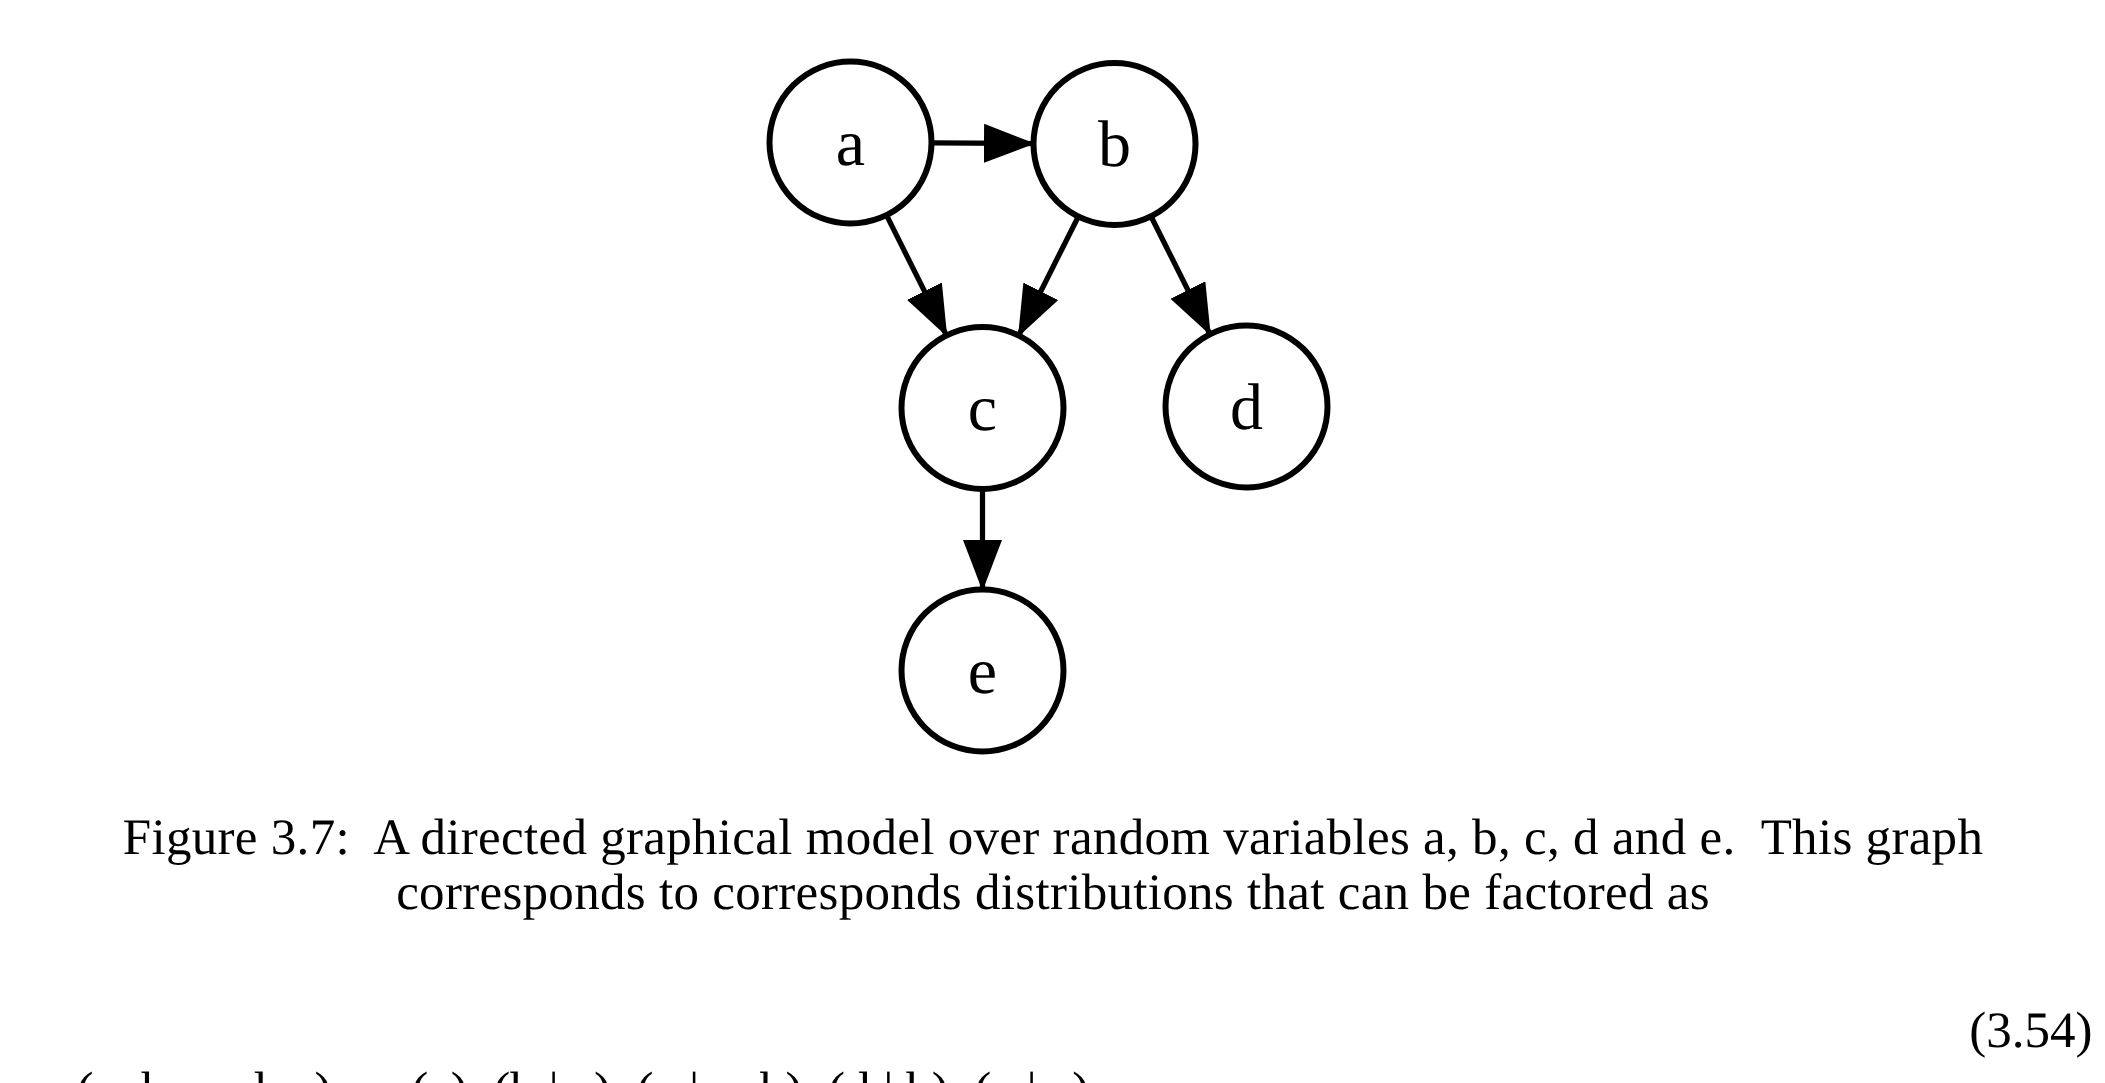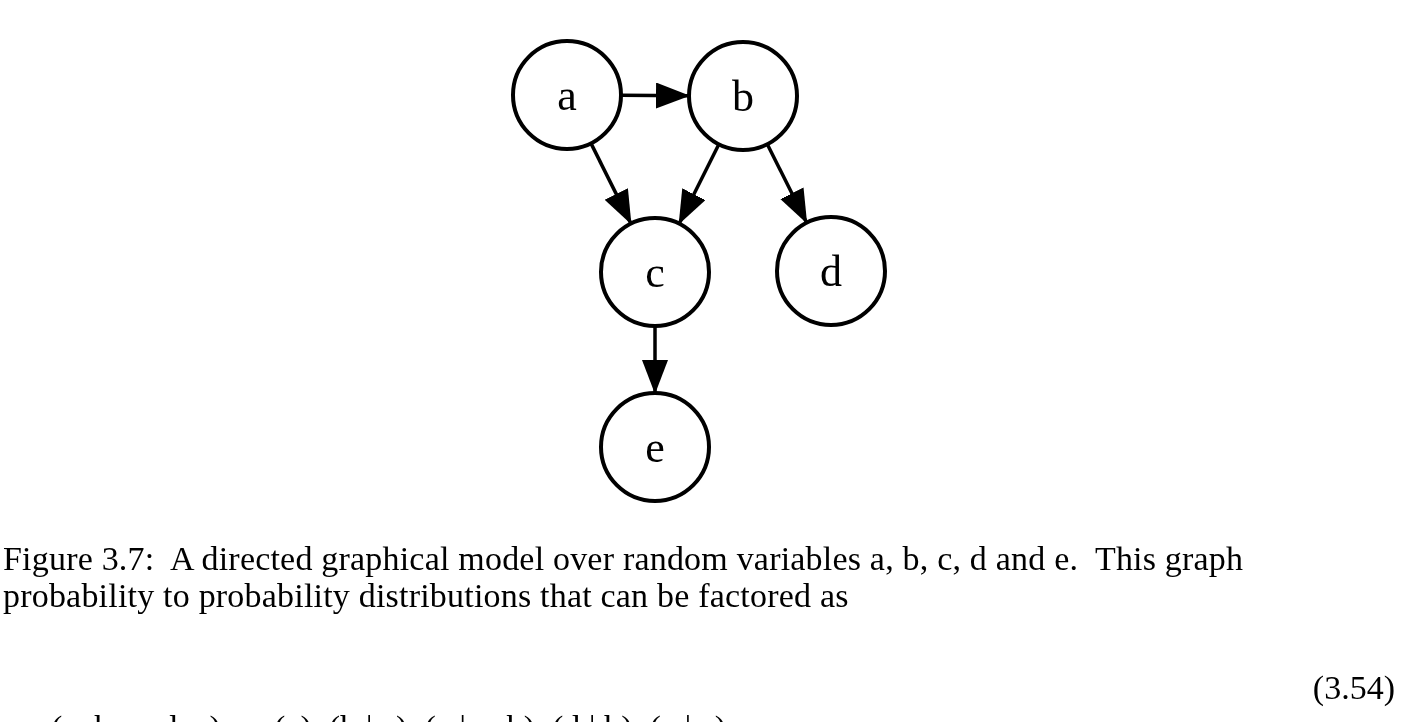--- a/index.html
+++ b/index.html
@@ -41,20 +41,21 @@
     left: 3px;
     top: 541px;
     right: 2px;
     font-size: 34px;
     line-height: 36.5px;
     letter-spacing: 0.2px;
   }
   .cap-line {
     display: block;
     white-space: pre;
+    text-align: center;
   }
   .equation-row {
     position: absolute;
     left: 0;
     right: 0;
     top: 668px;
     height: 46px;
     text-align: left;
     font-size: 34px;
     line-height: 40px;
@@ -108,21 +109,21 @@
         </g>
         <g>
           <circle cx="655" cy="447" r="54" class="node-circle"></circle>
           <text x="655" y="447" dy="0.34em" text-anchor="middle" class="node-label">e</text>
         </g>
       </g>
   </svg>
 
   <div class="caption">
     <span class="cap-line">Figure 3.7:  A directed graphical model over random variables a, b, c, d and e.  This graph</span>
-    <span class="cap-line">probability to probability distributions that can be factored as</span>
+    <span class="cap-line">corresponds to corresponds distributions that can be factored as</span>
   </div>
 
   <div class="equation-row">
     <span class="equation" id="equation"><i>p</i>(a, b, c, d, e) = <i>p</i>(a)<i>p</i>(b | a)<i>p</i>(c | a, b)<i>p</i>(d | b)<i>p</i>(e | c).</span>
     <span class="eq-number">(3.54)</span>
   </div>
 
 </div>
 
 </body></html>

